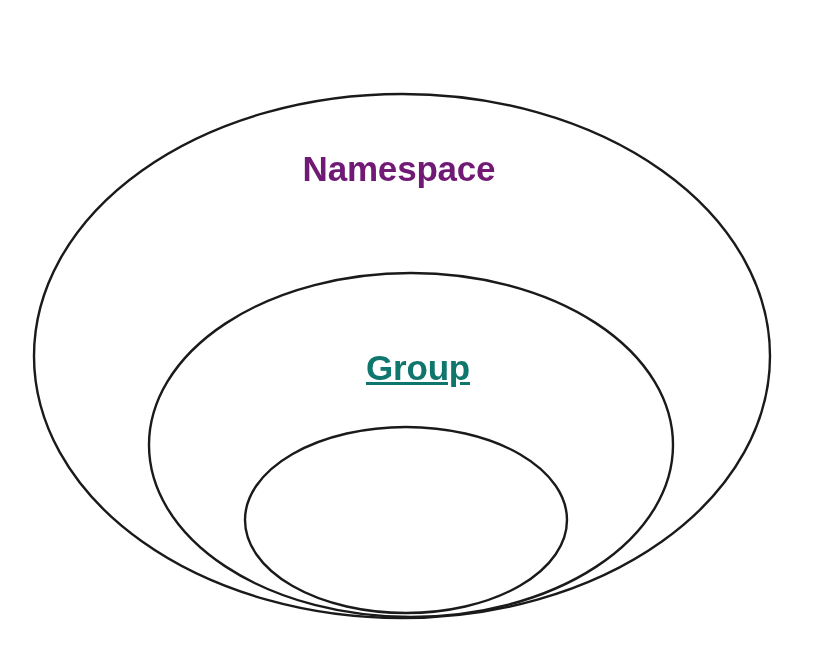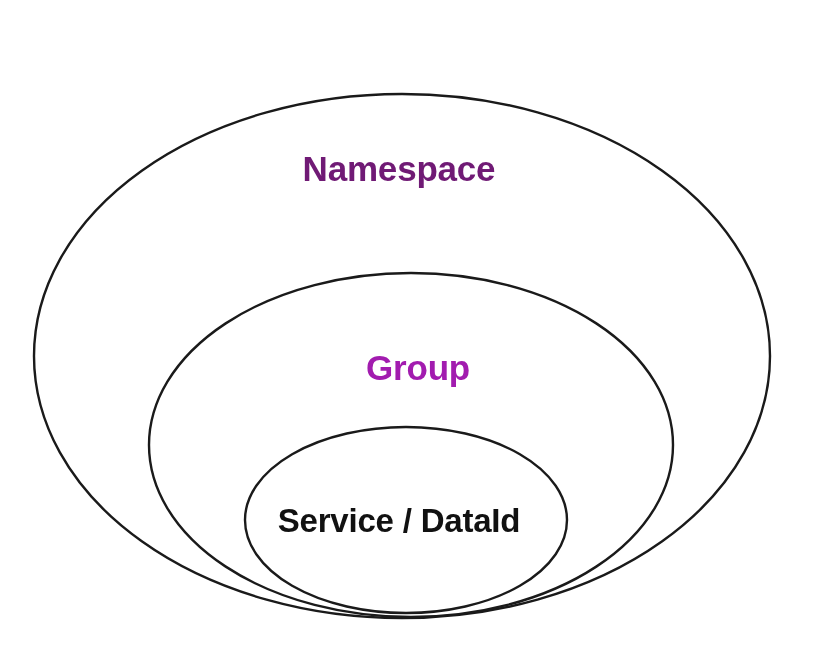--- a/index.html
+++ b/index.html
@@ -66,17 +66,16 @@
 <div id="diagram-root" style="background: rgb(255, 255, 255);">
 
   <svg id="venn-svg" viewBox="0 0 838 646" xmlns="http://www.w3.org/2000/svg">
     <ellipse class="ellipse-shape" cx="402" cy="356" rx="368" ry="262" stroke="#1a1a1a"></ellipse>
     <ellipse class="ellipse-shape" cx="411" cy="445" rx="262" ry="172" stroke="#1a1a1a"></ellipse>
     <ellipse class="ellipse-shape" cx="406" cy="520" rx="161" ry="93" stroke="#1a1a1a"></ellipse>
   </svg>
 
   <div class="ring-label" id="label-namespace" style="color: #701a75;">Namespace</div>
 
-  <div class="ring-label" id="label-group" style="color: #a21caf;">Group</div>
+  <div class="ring-label" id="label-group" style="color: #0f766e; text-decoration: underline;">Group</div>
 
-  <div class="ring-label" id="label-service" style="color: rgb(17, 17, 17);">Service / DataId</div>
 
 </div>
 
 </body></html>

